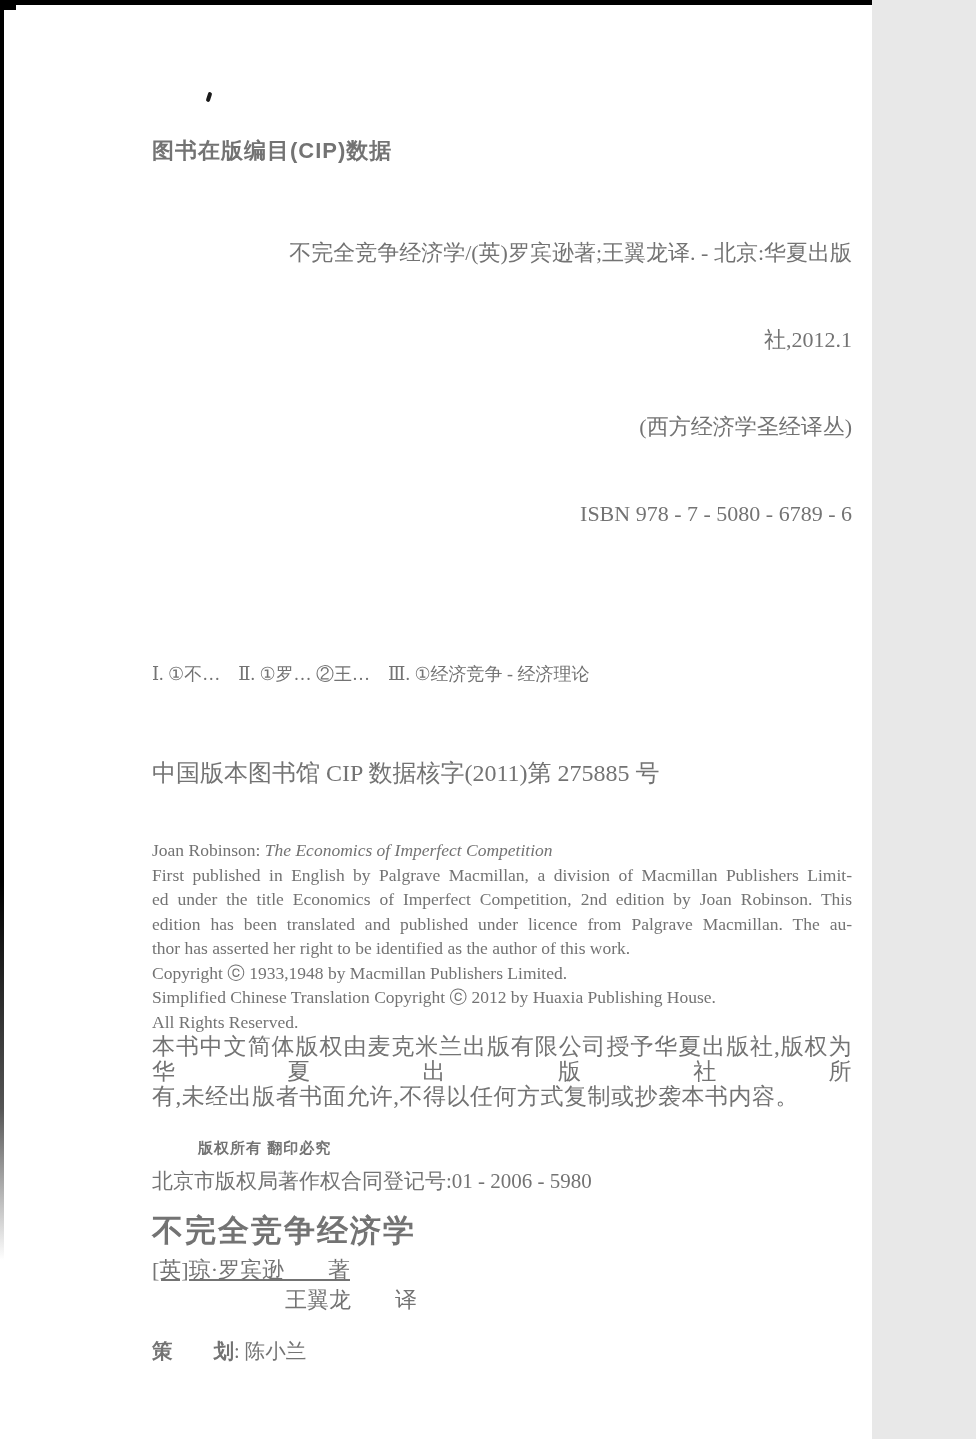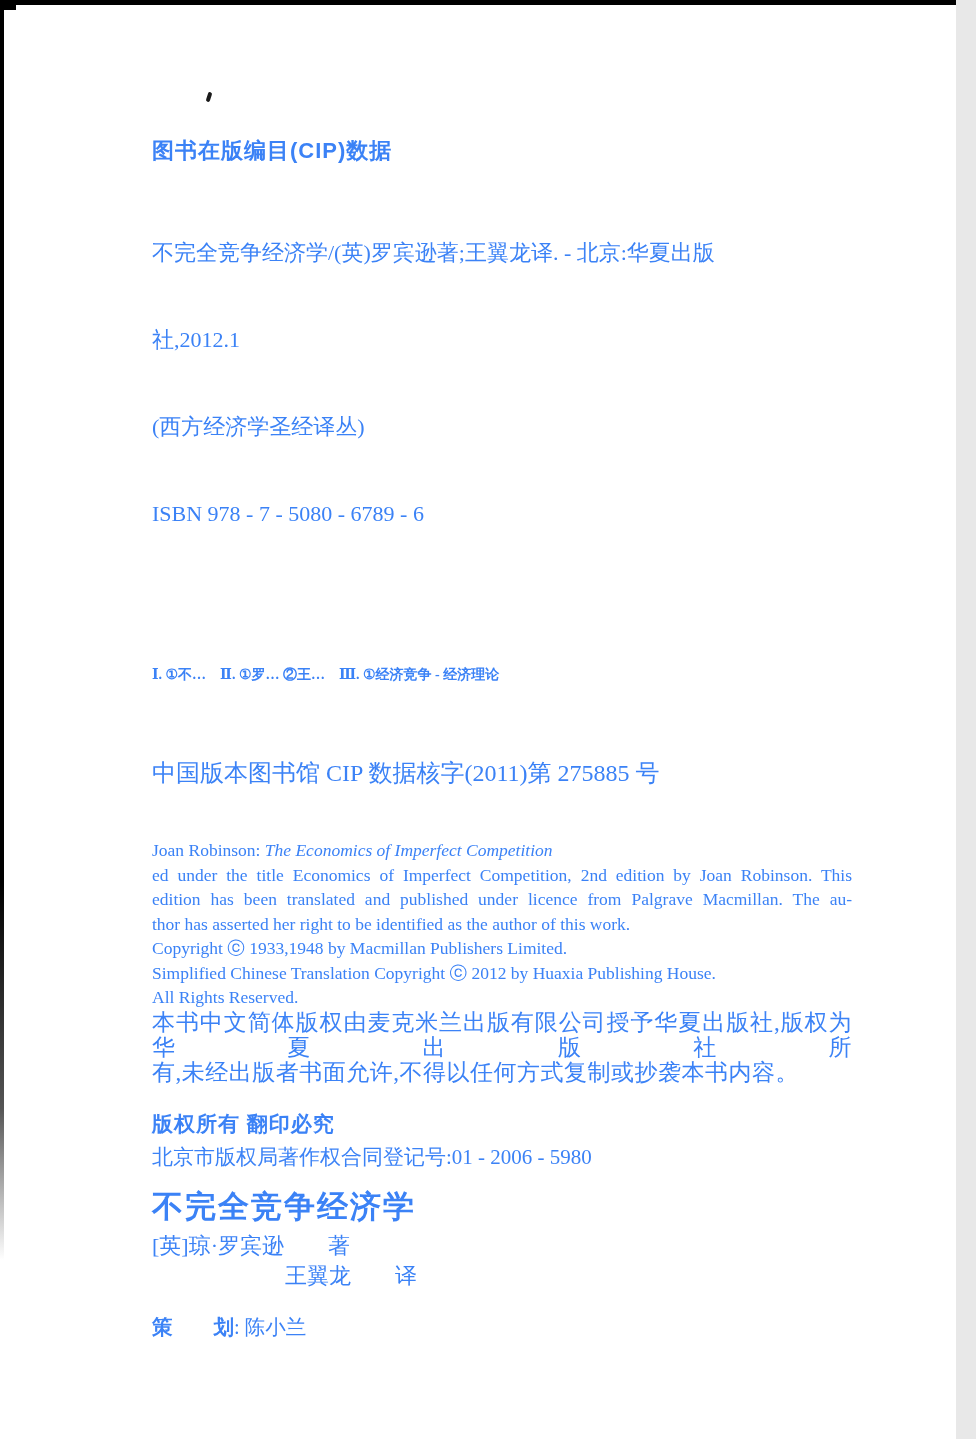--- a/index.html
+++ b/index.html
@@ -1,51 +1,51 @@
 <!DOCTYPE html>
 <html><head>
 <meta charset="utf-8">
 <style>
   * { margin:0; padding:0; box-sizing:border-box; }
   html,body { background:#e8e8e8; }
   .page {
     position:relative;
-    width:956px; height:1439px;
+    width:872px; height:1439px;
     background:#ffffff;
     overflow:hidden;
     font-family:"Liberation Serif","DejaVu Serif",serif;
-    color:#3b82f6;
+    color:#737373;
   }
   
   .scan-top-bar { position:absolute; top:0; left:0; width:976px; height:5px; background:#000; }
   .scan-left-bar { position:absolute; top:0; left:0; width:4px; height:1260px;
     background:linear-gradient(#000 0%, #000 70%, #555 88%, rgba(0,0,0,0) 100%); }
   .scan-corner { position:absolute; top:0; left:0; width:16px; height:10px; background:#000; }
   .scan-speck { position:absolute; left:207px; top:92px; width:4px; height:10px;
     background:#1a1a1a; border-radius:2px; transform:rotate(18deg); }
 
   .content { position:absolute; left:152px; top:138px; width:700px; }
 
   .hei { font-family:"Liberation Sans","DejaVu Sans",sans-serif; font-weight:bold; }
 
   .cip-header { font-size:22px; line-height:26px; letter-spacing:1px; }
-  .cip-body { margin-top:16px; font-size:22px; line-height:29px; white-space:pre-wrap; }
-  .cip-class { margin-top:11px; font-size:14px; line-height:31px; white-space:pre-wrap;font-weight:bold; }
+  .cip-body { margin-top:16px; font-size:22px; line-height:29px; white-space:pre-wrap;text-align:right; }
+  .cip-class { margin-top:11px; font-size:18px; line-height:31px; white-space:pre-wrap; }
   .cip-registry { margin-top:7px; font-size:24px; line-height:29px; }
 
   .eng-block { margin-top:50px; }
   .eng-line { font-size:17.5px; line-height:24.5px; white-space:nowrap; }
   .eng-line.just { white-space:normal; text-align:justify; text-align-last:justify; }
   .eng-line.cn { font-size:23px; line-height:25px; letter-spacing:0.5px; }
 
-  .rights-notice { margin-top:26px; font-size:21px; line-height:26px; letter-spacing:1px; }
+  .rights-notice { margin-top:26px; font-size:15px; line-height:26px; letter-spacing:1px;margin-left:46px; }
   .registration { margin-top:6px; font-size:21px; line-height:28px; }
 
   .book-title { margin-top:17px; font-size:31px; line-height:38px; letter-spacing:2px; }
-  .book-author { margin-top:5px; font-size:22px; line-height:30px; white-space:pre-wrap; }
+  .book-author { margin-top:5px; font-size:22px; line-height:30px; white-space:pre-wrap;text-decoration:underline; }
   .book-translator { font-size:22px; line-height:30px; margin-left:133px; white-space:pre-wrap; }
 
   .colophon { margin-top:21px; }
   .colophon-row { font-size:20.5px; line-height:29px; white-space:pre-wrap; }
   .colophon-row .lab { font-family:"Liberation Sans","DejaVu Sans",sans-serif; font-weight:bold; }
 
   i { font-style:italic; }
 </style>
 </head>
 <body>
@@ -70,20 +70,21 @@
 
     <div class="cip-class">
       <div>Ⅰ. ①不…　Ⅱ. ①罗… ②王…　Ⅲ. ①经济竞争 - 经济理论</div>
     </div>
 
     <div class="cip-registry">中国版本图书馆 CIP 数据核字(2011)第 275885 号</div>
 
     <div class="eng-block">
       <div class="eng-line"><span>Joan Robinson: </span><i>The Economics of Imperfect Competition</i></div>
       <div>
+          <div class="eng-line just">First published in English by Palgrave Macmillan, a division of Macmillan Publishers Limit-</div>
           <div class="eng-line just">ed under the title Economics of Imperfect Competition, 2nd edition by Joan Robinson. This</div>
           <div class="eng-line just">edition has been translated and published under licence from Palgrave Macmillan. The au-</div>
           <div class="eng-line">thor has asserted her right to be identified as the author of this work.</div>
           <div class="eng-line">Copyright ⓒ 1933,1948 by Macmillan Publishers Limited.</div>
           <div class="eng-line">Simplified Chinese Translation Copyright ⓒ 2012 by Huaxia Publishing House.</div>
           <div class="eng-line">All Rights Reserved.</div>
           <div class="eng-line just cn">本书中文简体版权由麦克米兰出版有限公司授予华夏出版社,版权为华夏出版社所</div>
           <div class="eng-line cn">有,未经出版者书面允许,不得以任何方式复制或抄袭本书内容。</div>
         </div>
     </div>

